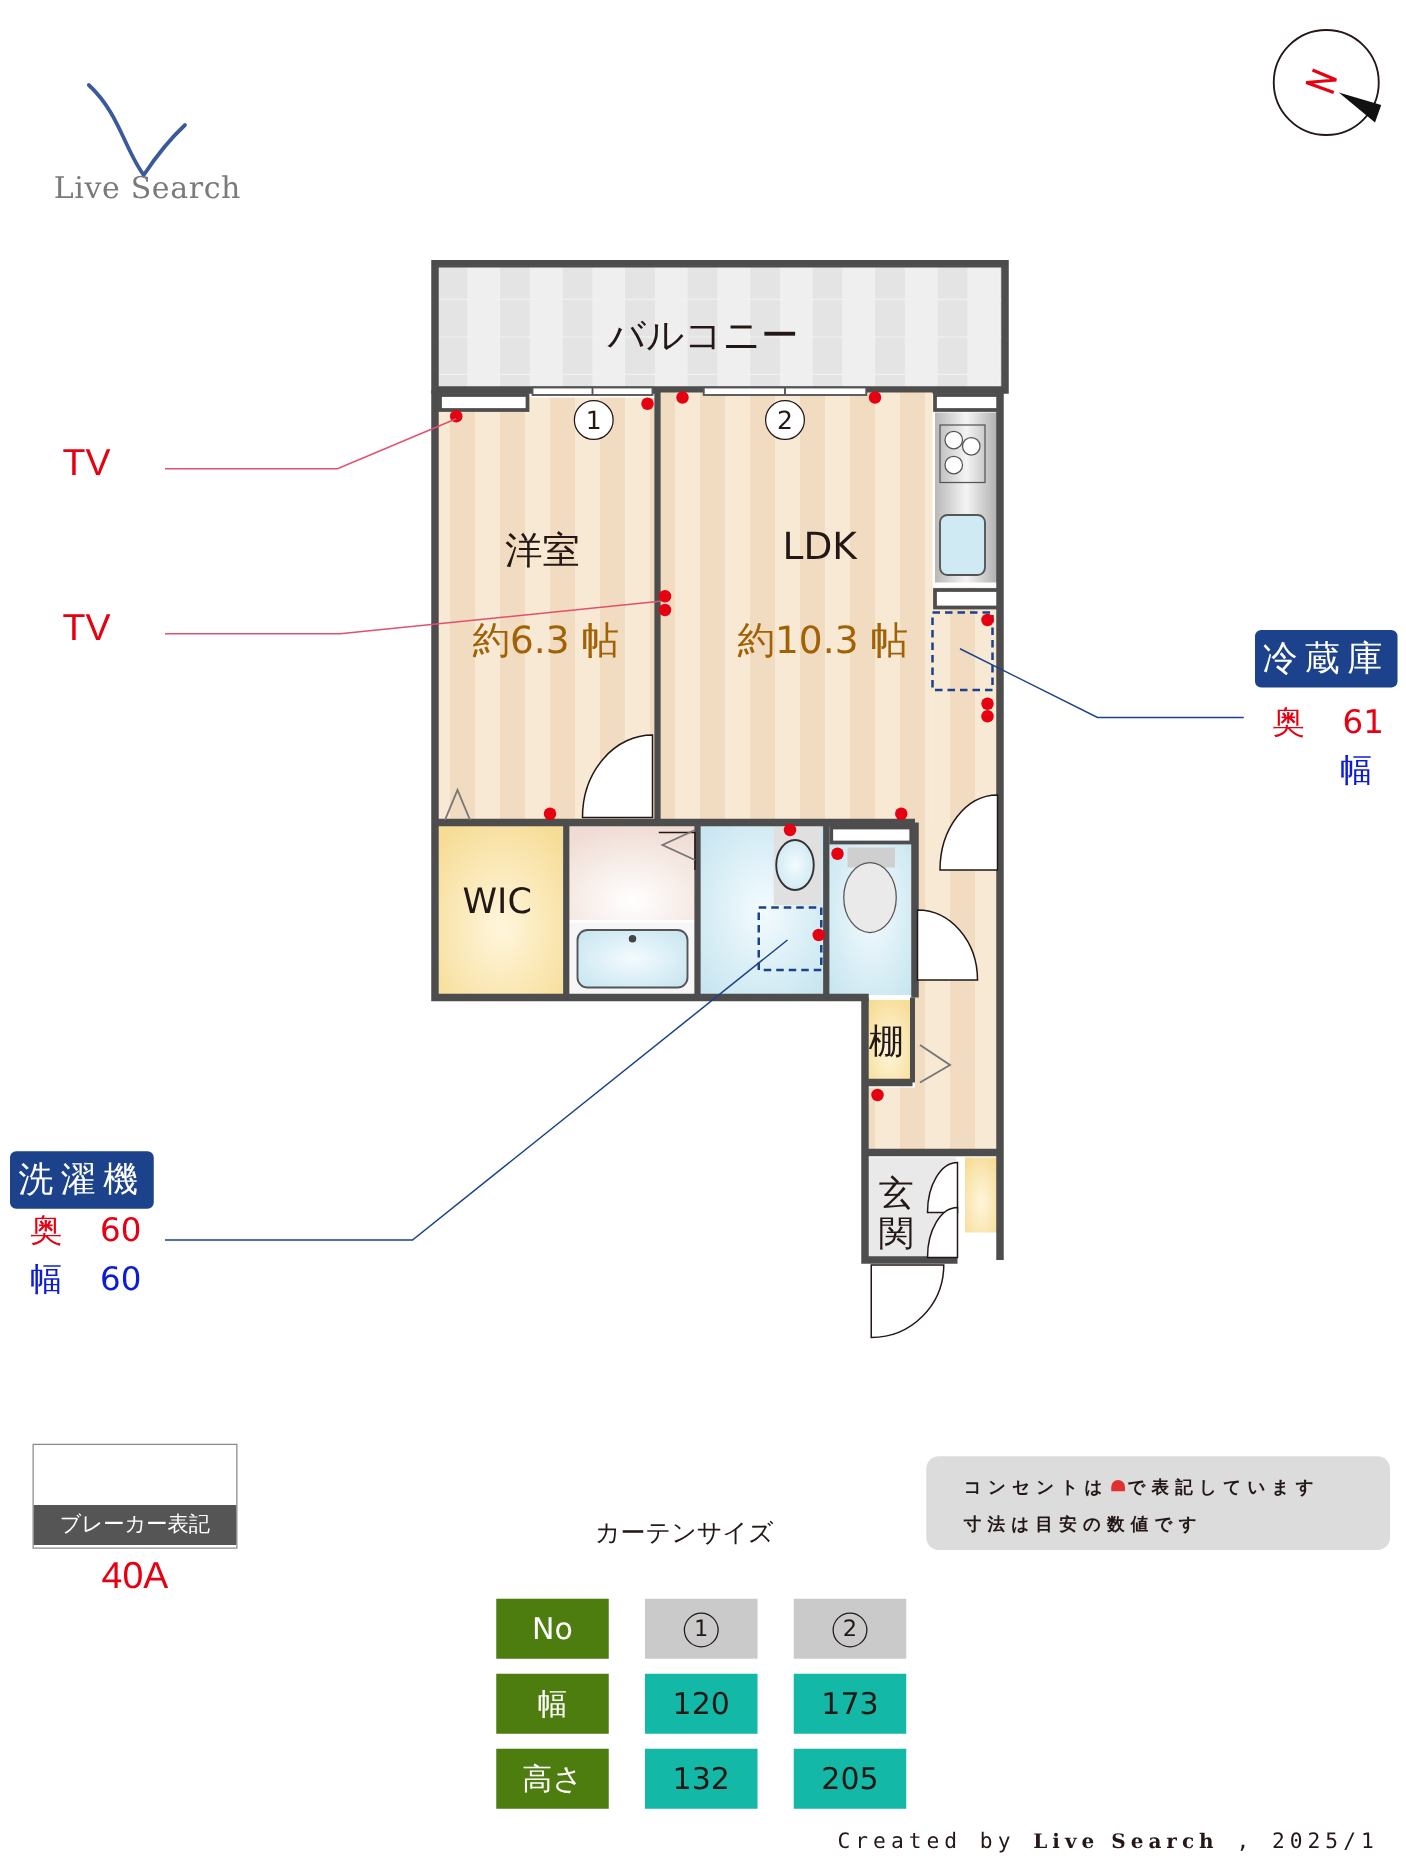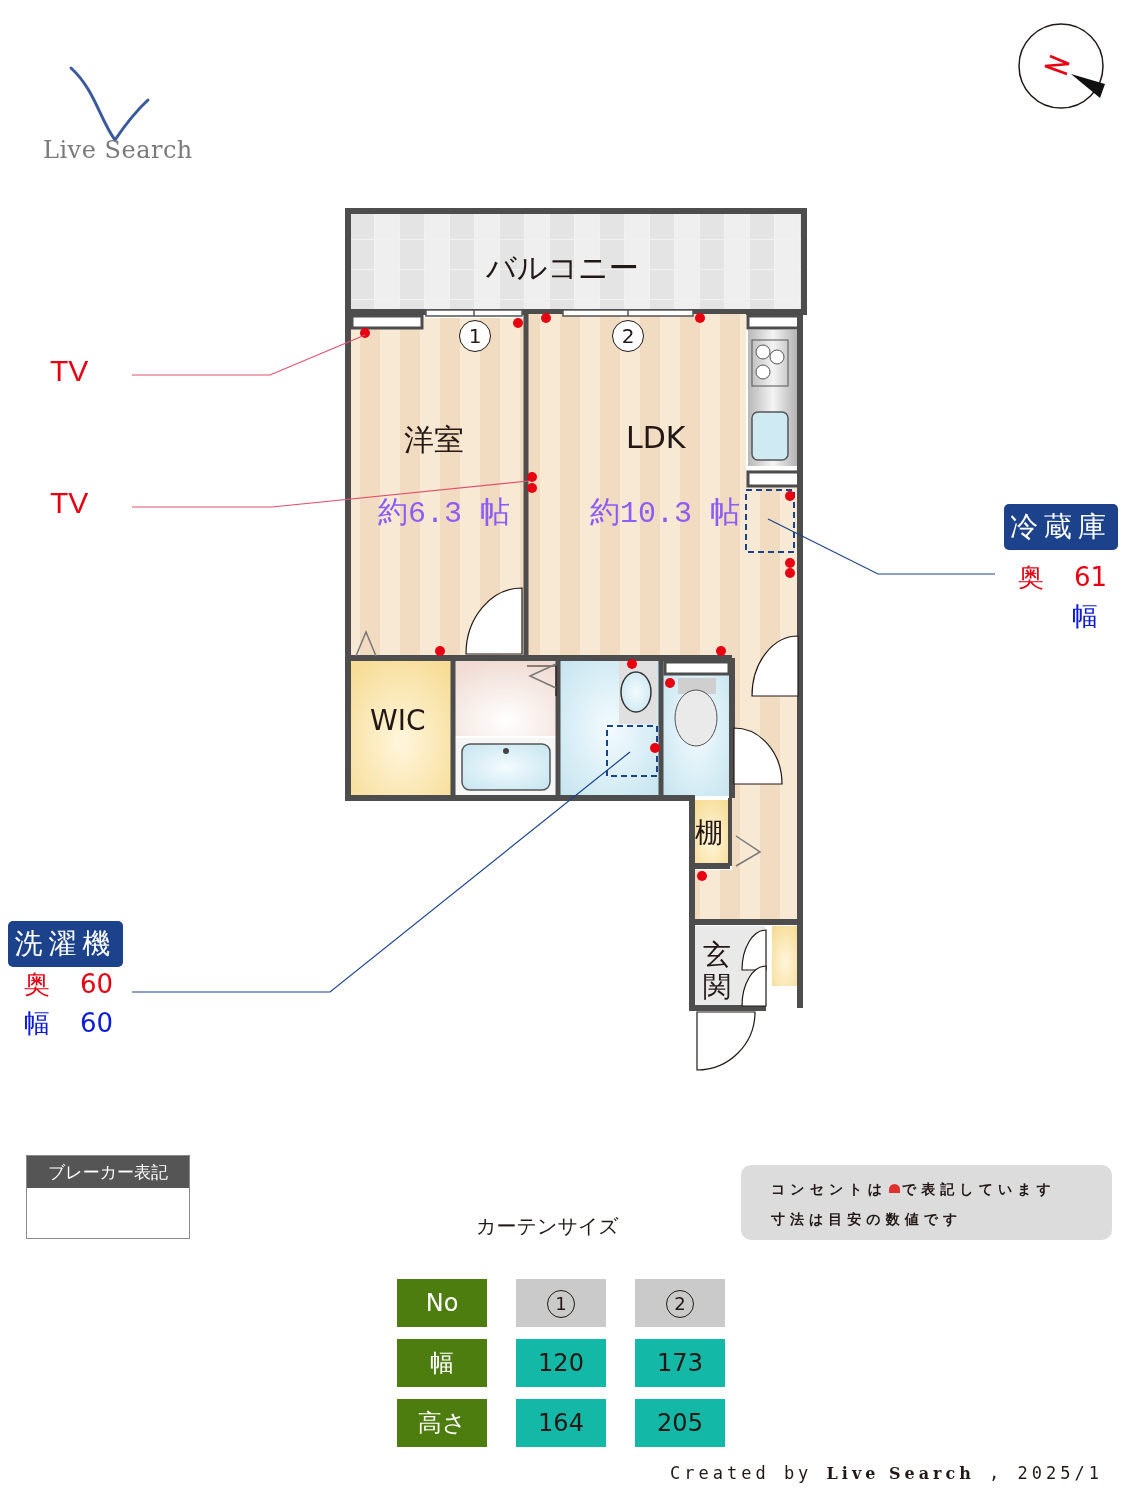--- a/index.html
+++ b/index.html
@@ -12,33 +12,33 @@
   .abs { position: absolute; }
   
   .logo-text {
     left: 43px; top: 136px; font-family: "DejaVu Serif", "Liberation Serif", serif;
     font-size: 24px; color: #7a7a7a; letter-spacing: 0.5px;
   }
   
   #plan { position: absolute; left: 0; top: 0; }
   .room-label { position: absolute; font-size: 30px; color: #231815; text-align: center; white-space: nowrap; }
   .room-label.small { font-size: 28px; }
-  .room-area { position: absolute; font-size: 30px; color: #8b5cf6; text-align: center; white-space: nowrap; font-family: Liberation Mono, monospace; }
+  .room-area { position: absolute; font-size: 30px; color: #a16207; text-align: center; white-space: nowrap; }
   .callout-tv { position: absolute; font-family: "Liberation Sans", sans-serif; font-size: 30px; color: #e60012; }
   .appl-badge {
     position: absolute; background: #1b428a; color: #ffffff; border-radius: 5px;
     font-size: 28px; letter-spacing: 6px; text-align: center; line-height: 46px; height: 46px;
   }
   .dim-row { position: absolute; font-size: 26px; white-space: nowrap; }
   .dim-row .k { display: inline-block; width: 56px; }
   .dim-red { color: #e60012; }
   .dim-blue { color: #0b1bd6; }
   
   .breaker { left: 26px; top: 1155px; width: 162px; height: 82px; border: 1px solid #8a8a8a; }
-  .breaker-head { height: 32px; background: #555555; color: #ffffff; font-size: 17px; text-align: center; line-height: 32px; }
+  .breaker-head { height: 32px; background: #555555; color: #ffffff; font-size: 17px; text-align: center; line-height: 32px; margin-top: 48px; }
   .breaker-val { height: 50px; color: #e60012; font-size: 30px; text-align: center; line-height: 50px; font-family: "Liberation Sans", sans-serif; }
   
   .note {
     left: 741px; top: 1165px; width: 371px; height: 75px; background: #dcdcdc; border-radius: 10px;
     font-size: 14px; letter-spacing: 5px; color: #231815; font-weight: bold;
   }
   .note .l1 { position: absolute; left: 30px; top: 16px; white-space: nowrap; }
   .note .l2 { position: absolute; left: 30px; top: 46px; white-space: nowrap; }
   .note-dot {
     display: inline-block; width: 11px; height: 9px; background: #e03030;
@@ -259,38 +259,39 @@
 <div class="appl-badge" style="left:8px;top:907px;width:115px;margin-top:14px;">洗濯機</div>
 <div class="dim-row dim-red" style="left:24px;top:967px;">
   <span class="k">奥</span><span>60</span>
 </div>
 <div class="dim-row dim-blue" style="left:24px;top:1006px;">
   <span class="k">幅</span><span>60</span>
 </div>
 
 <div class="abs breaker">
   <div class="breaker-head">ブレーカー表記</div>
+  <div class="breaker-val">40A</div>
 </div>
 
 <div class="abs note">
   <div class="l1">
     <span>コンセントは</span><span class="note-dot"></span><span>で表記しています</span>
   </div>
   <div class="l2">寸法は目安の数値です</div>
 </div>
 
 <div class="abs curtain-title">カーテンサイズ</div>
 <div>
   <div class="ct-cell ct-head" style="left:397px;top:1279px;">No</div>
   <div class="ct-cell ct-head" style="left:397px;top:1339px;">幅</div>
   <div class="ct-cell ct-head" style="left:397px;top:1399px;">高さ</div>
 
   <div class="ct-cell ct-gray" style="left:516px;top:1279px;"><span class="circ">1</span></div>
   <div class="ct-cell ct-light" style="left:516px;top:1339px;">120</div>
-  <div class="ct-cell ct-light" style="left:516px;top:1399px;">164</div>
+  <div class="ct-cell ct-light" style="left:516px;top:1399px;">132</div>
 
   <div class="ct-cell ct-gray" style="left:635px;top:1279px;"><span class="circ">2</span></div>
   <div class="ct-cell ct-light" style="left:635px;top:1339px;">173</div>
   <div class="ct-cell ct-light" style="left:635px;top:1399px;">205</div>
 </div>
 
 <div class="abs footer">
   <span>Created by </span><span class="brand">Live Search</span><span> , 2025/1</span>
 </div>
 

